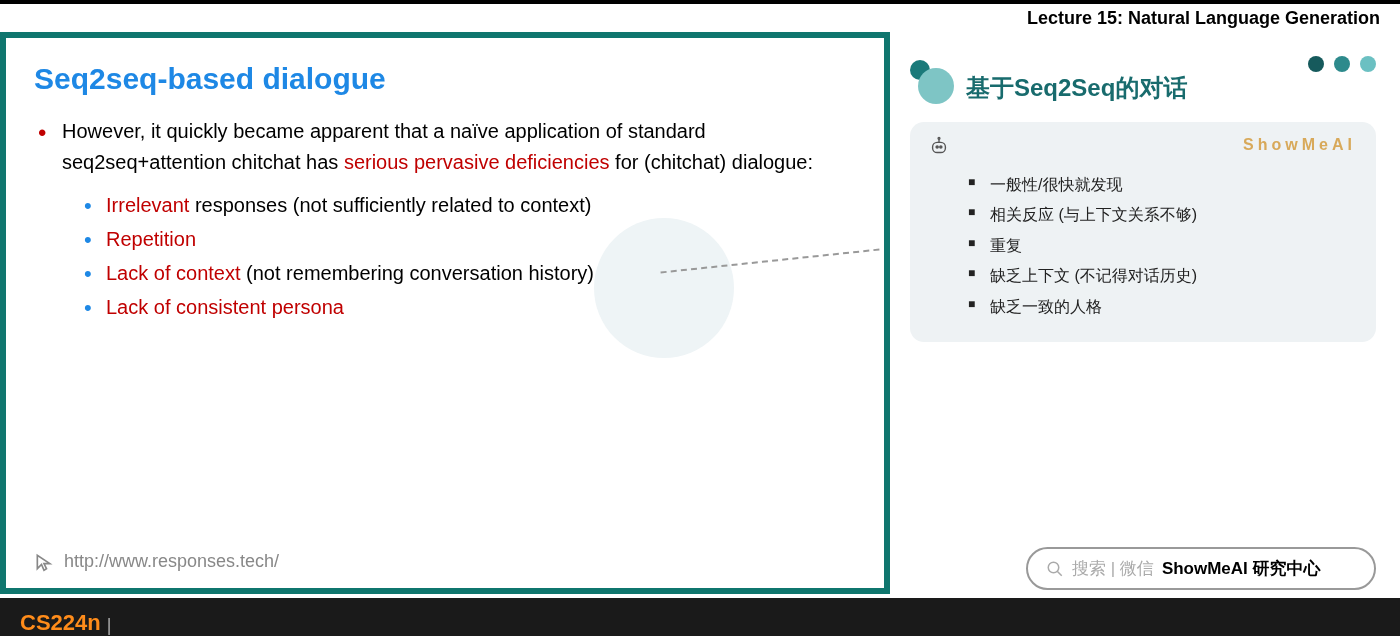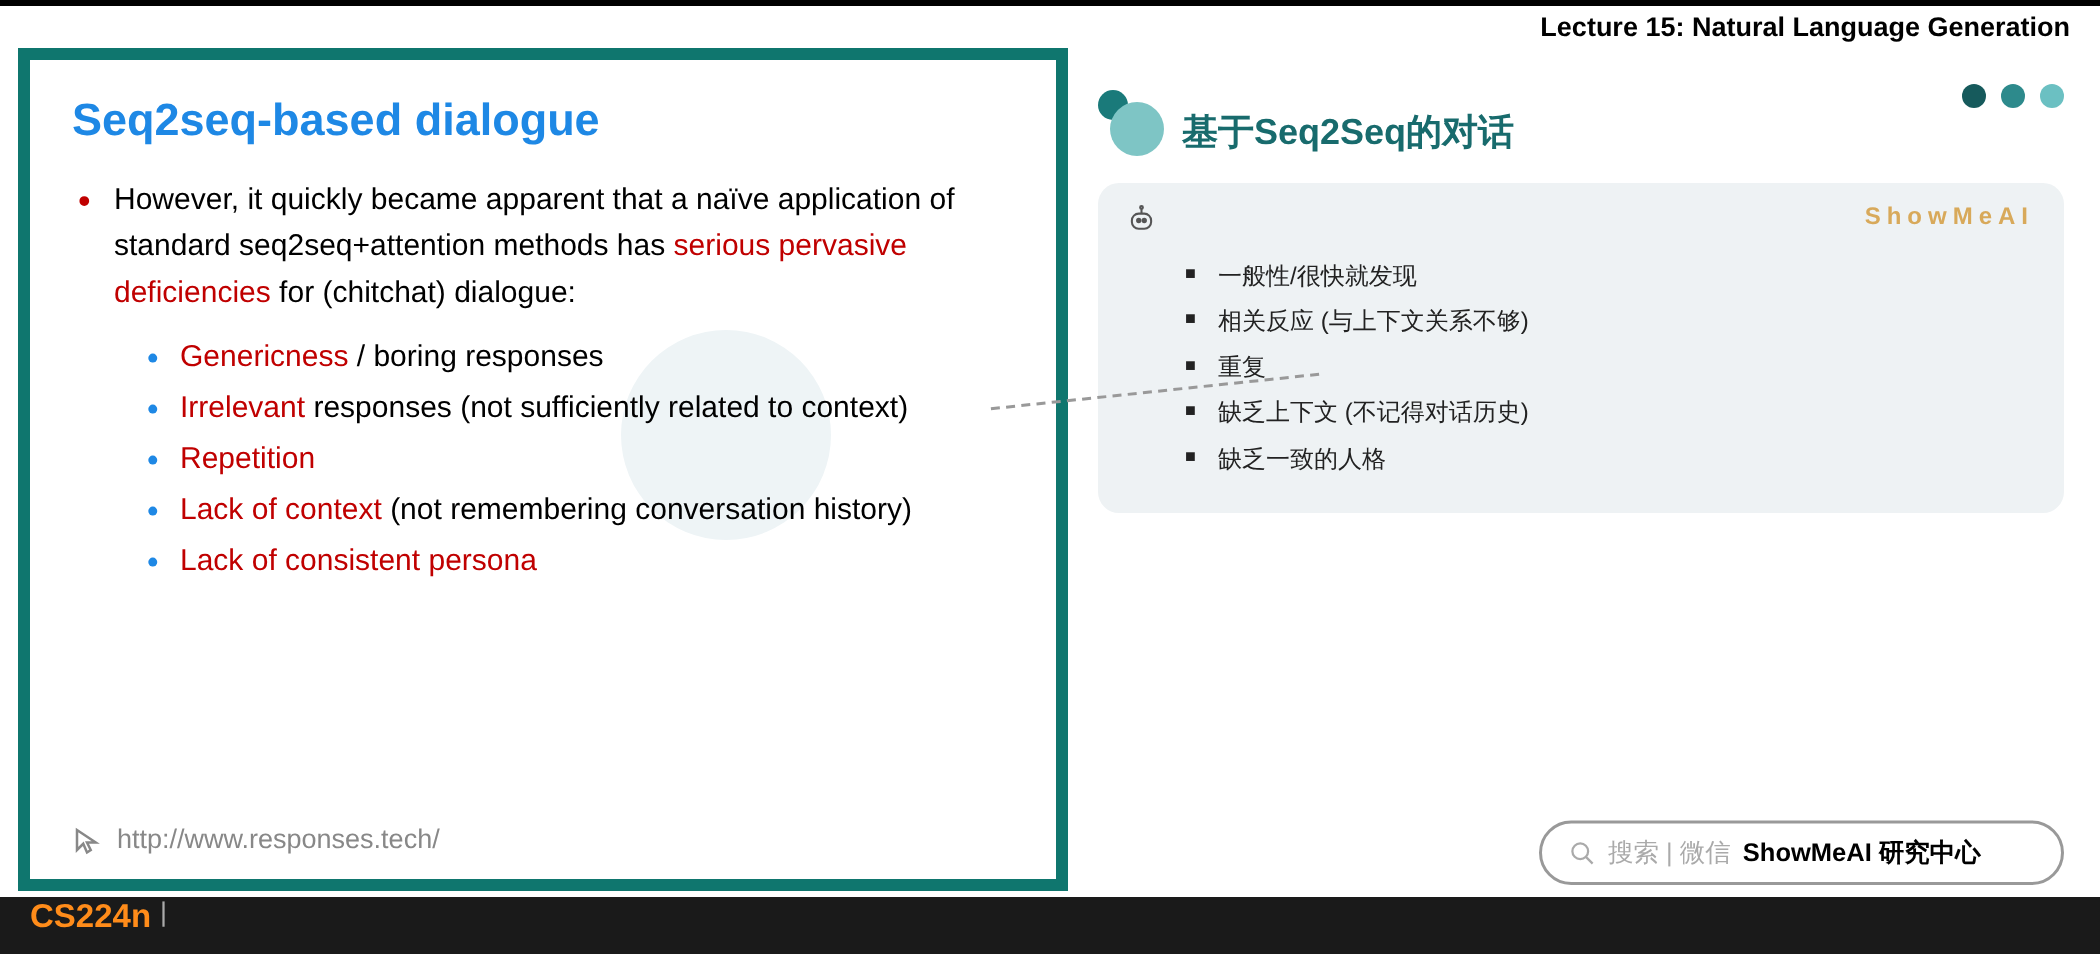--- a/index.html
+++ b/index.html
@@ -4,21 +4,21 @@
 <style>
 * { margin: 0; padding: 0; box-sizing: border-box; }
 body { width: 1400px; height: 636px; font-family: "Segoe UI", Arial, sans-serif; background: #fff; position: relative; overflow: hidden; }
 
 .top-border { position: absolute; top: 0; left: 0; right: 0; height: 4px; background: #000; }
 
 .header-right { position: absolute; top: 8px; right: 20px; font-weight: bold; font-size: 18px; color: #000; margin-left: 46px; }
 
 .main-container { display: flex; position: absolute; top: 28px; left: 0; right: 0; bottom: 38px; }
 
-.left-panel { width: 700px; border: 8px solid #0f766e; margin: 4px 0 4px 12px; padding: 24px 28px 16px 28px; position: relative; display: flex; flex-direction: column; }
+.left-panel { width: 890px; border: 6px solid #0f766e; margin: 4px 0 4px 0; padding: 24px 28px 16px 28px; position: relative; display: flex; flex-direction: column; }
 
 .slide-title { color: #1e88e5; font-size: 30px; font-weight: bold; margin-bottom: 20px; }
 
 .main-bullet { font-size: 20px; line-height: 1.55; color: #000; padding-left: 28px; position: relative; }
 .main-bullet::before { content: "•"; color: #c00000; font-size: 24px; position: absolute; left: 4px; top: -2px; }
 .red { color: #c00000; }
 
 .sub-list { margin-top: 10px; padding-left: 50px; }
 .sub-item { font-size: 20px; line-height: 1.7; color: #000; position: relative; padding-left: 22px; }
 .sub-item::before { content: "•"; color: #1e88e5; font-size: 22px; position: absolute; left: 0; top: -1px; }
@@ -53,21 +53,21 @@
 .trans-sub-item { position: relative; padding-left: 22px; line-height: 1.9; }
 .trans-sub-item::before { content: "■"; position: absolute; left: 0; top: 1px; font-size: 12px; }
 
 .search-box { position: absolute; bottom: 46px; right: 24px; border: 2px solid #999; border-radius: 24px; padding: 8px 18px; display: flex; align-items: center; gap: 8px; font-size: 17px; width: 350px; background: #fff; }
 .search-box .mag { width: 18px; height: 18px; }
 .search-label { color: #aaa; }
 .search-bold { font-weight: bold; color: #000; text-align: right; }
 
 .dashed-line { position: absolute; top: 260px; left: 660px; width: 220px; border-top: 2px dashed #999; transform: rotate(-6deg); z-index: 5; }
 
-.bottom-bar { position: absolute; bottom: 0; left: 0; right: 0; height: 38px; background: #1a1a1a; display: flex; align-items: flex-start; padding: 0 20px; color: #fff; font-size: 18px; }
+.bottom-bar { position: absolute; bottom: 0; left: 0; right: 0; height: 38px; background: #1a1a1a; display: flex; align-items: flex-end; padding: 0 20px; color: #fff; font-size: 18px; }
 .course-code { color: #ff8c1a; font-weight: bold; font-size: 22px; margin-right: 6px; }
 .course-sep { color: #aaa; margin-right: 8px; }
 .course-name { color: #ddd; font-size: 17px; }
 .footer-right { margin-left: auto; font-size: 19px; }
 .footer-right .x { color: #ff8c1a; }
 </style>
 </head>
 <body>
 
 <div class="top-border"></div>
@@ -75,25 +75,24 @@
 
 <div class="dashed-line"></div>
 
 <div class="main-container">
 
   <div class="left-panel">
     <div class="bg-circle"></div>
     <div class="slide-title">Seq2seq-based dialogue</div>
 
     <div class="main-bullet">
-      <span>However, it quickly became apparent that a naïve application of standard seq2seq+attention methods has </span><span class="red">serious pervasive deficiencies</span><span> for (chitchat) dialogue:</span>
+      <span>However, it quickly became apparent that a naïve application of standard seq2seq+attention chitchat has </span><span class="red">serious pervasive deficiencies</span><span> for (chitchat) dialogue:</span>
     </div>
 
     <div class="sub-list">
-      <div class="sub-item"><span class="red">Genericness</span><span> / boring responses</span></div>
       <div class="sub-item"><span class="red">Irrelevant</span><span> responses (not sufficiently related to context)</span></div>
       <div class="sub-item"><span class="red">Repetition</span><span></span></div>
       <div class="sub-item"><span class="red">Lack of context</span><span> (not remembering conversation history)</span></div>
       <div class="sub-item"><span class="red">Lack of consistent persona</span><span></span></div>
     </div>
 
     <div class="slide-footer">
       <svg class="cursor-icon" viewBox="0 0 24 24" fill="none" stroke="#888" stroke-width="2">
           <path d="M4 4 L4 20 L9 15 L12 22 L15 20 L12 14 L19 14 Z"></path>
         </svg>

